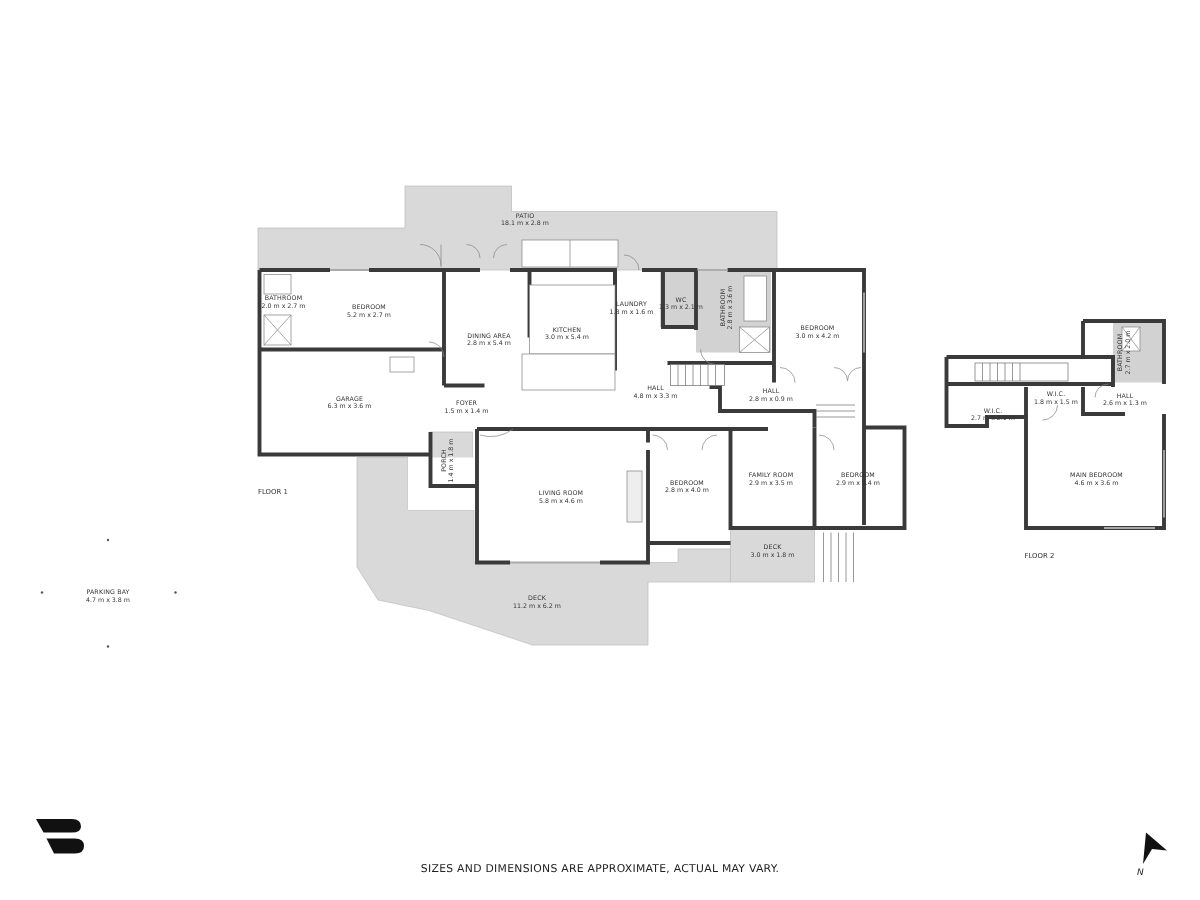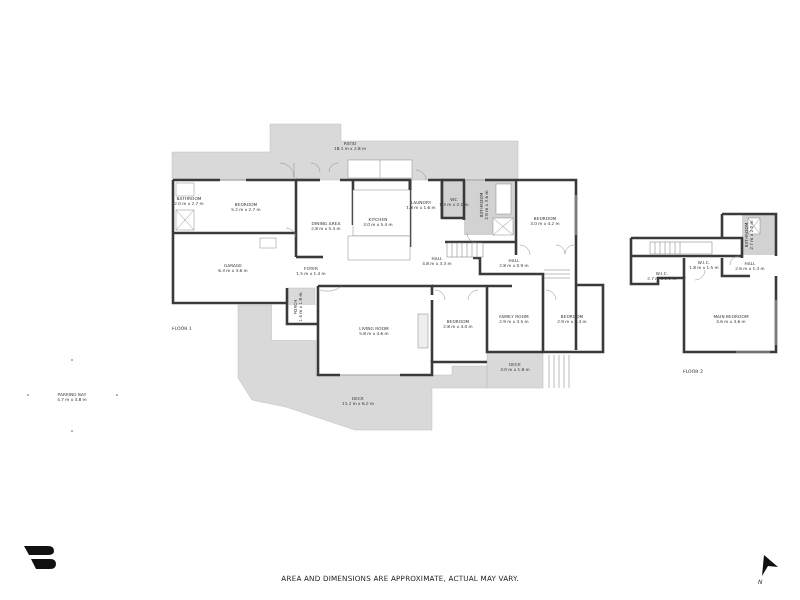--- a/index.html
+++ b/index.html
@@ -270,13 +270,13 @@
   <path d="M9,14 L28,14 Q34,14 34,19 Q34,24 28,24 L14,24 Z" fill="#111"></path>
 </svg>
 
 <div class="north">
   <svg width="26" height="26" viewBox="0 0 26 26">
     <polygon points="8,3 22,15 12,14 6,24" fill="#111"></polygon>
   </svg>
   <span class="nl">N</span>
 </div>
 
-<div class="disclaimer">AREA AND DIMENSIONS ARE APPROXIMATE, ACTUAL MAY VARY.</div>
+<div class="disclaimer">SIZES AND DIMENSIONS ARE APPROXIMATE, ACTUAL MAY VARY.</div>
 
 </body></html>

